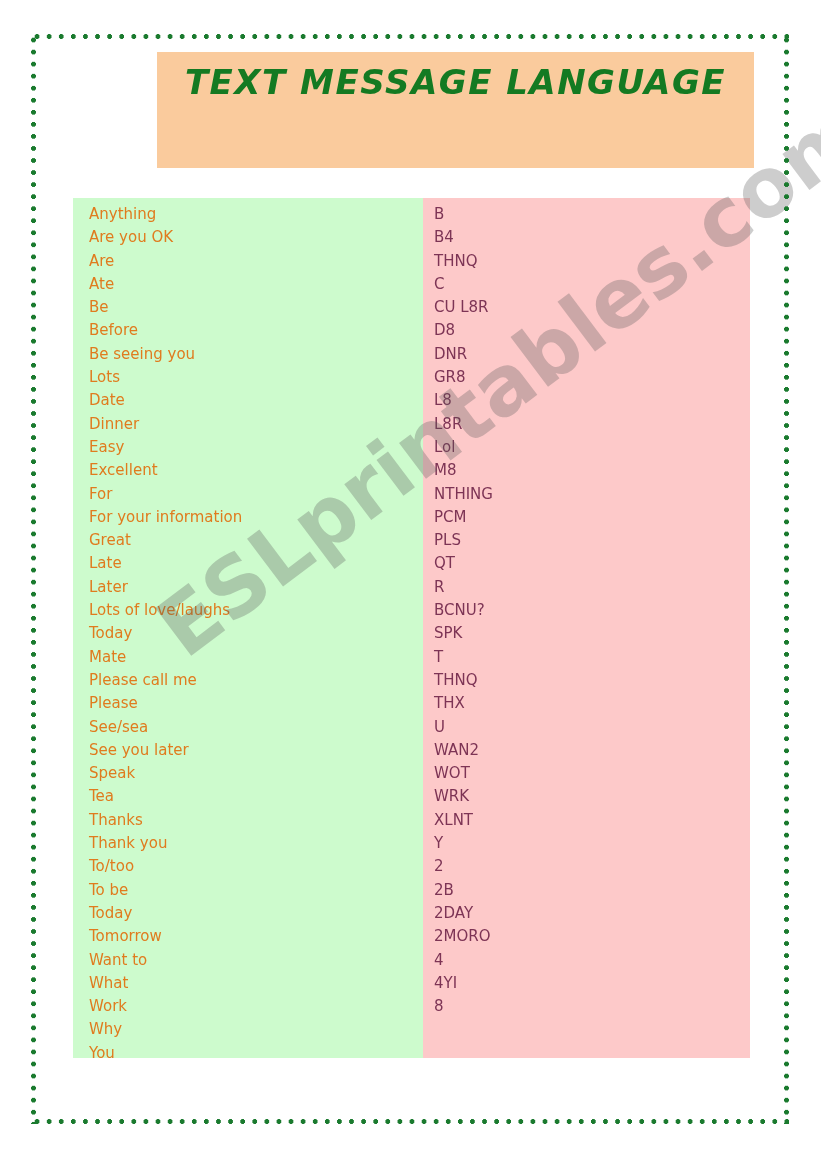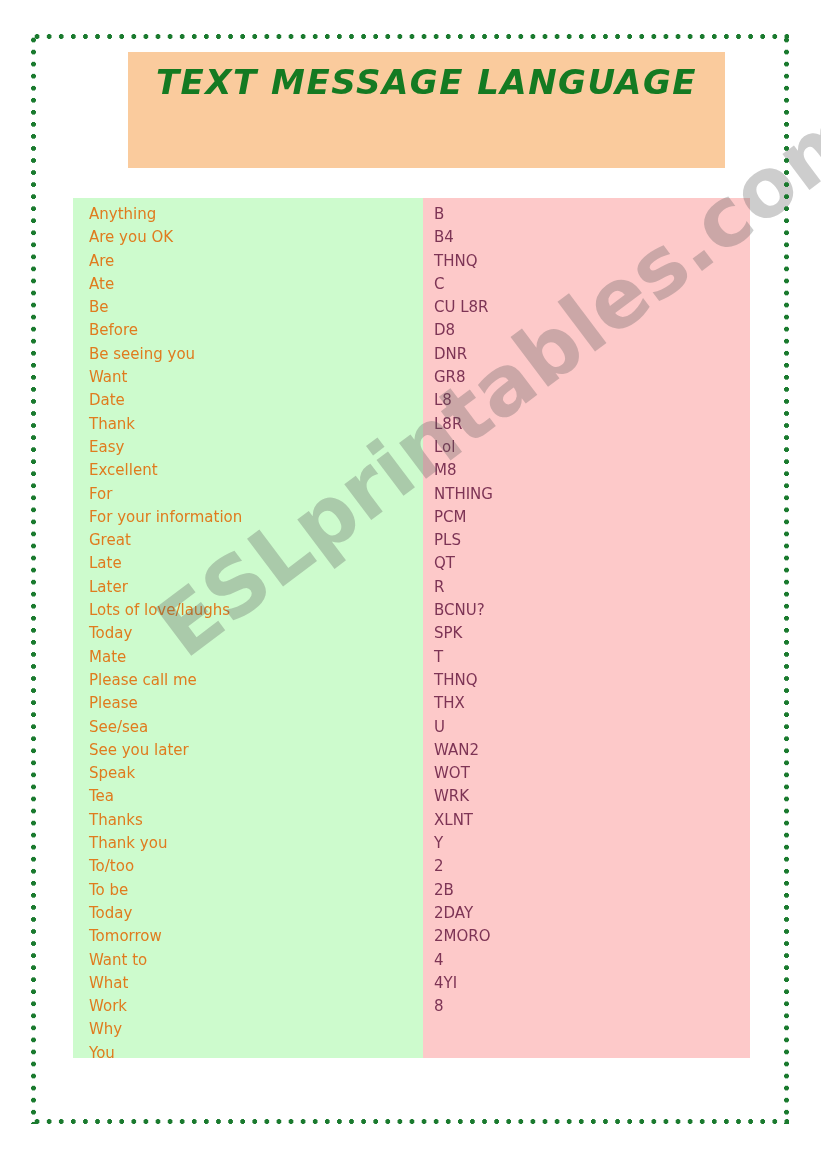--- a/index.html
+++ b/index.html
@@ -43,21 +43,21 @@
     background-position: center 0;
   }
   #page-border .top    { top: 0; }
   #page-border .bottom { bottom: 0; }
   #page-border .left   { left: 0; }
   #page-border .right  { right: 0; }
 
   
   #header-panel {
     position: absolute;
-    left: 128px;
+    left: 157px;
     top: 52px;
     width: 597px;
     height: 116px;
     background: #facb9d;
     z-index: 10;
   }
   #worksheet-title {
     position: absolute;
     left: 0;
     top: 10px;
@@ -175,23 +175,23 @@
 <div id="match-table">
   <div id="words-column">
     <ul class="cell-list">
         <li>Anything</li>
         <li>Are you OK</li>
         <li>Are</li>
         <li>Ate</li>
         <li>Be</li>
         <li>Before</li>
         <li>Be seeing you</li>
-        <li>Want</li>
+        <li>Lots</li>
         <li>Date</li>
-        <li>Thank</li>
+        <li>Dinner</li>
         <li>Easy</li>
         <li>Excellent</li>
         <li>For</li>
         <li>For your information</li>
         <li>Great</li>
         <li>Late</li>
         <li>Later</li>
         <li>Lots of love/laughs</li>
         <li>Today</li>
         <li>Mate</li>

